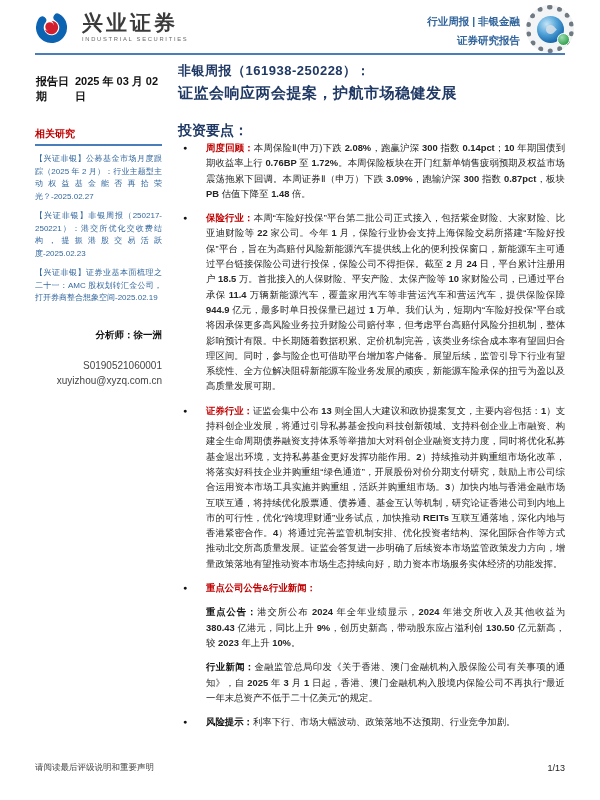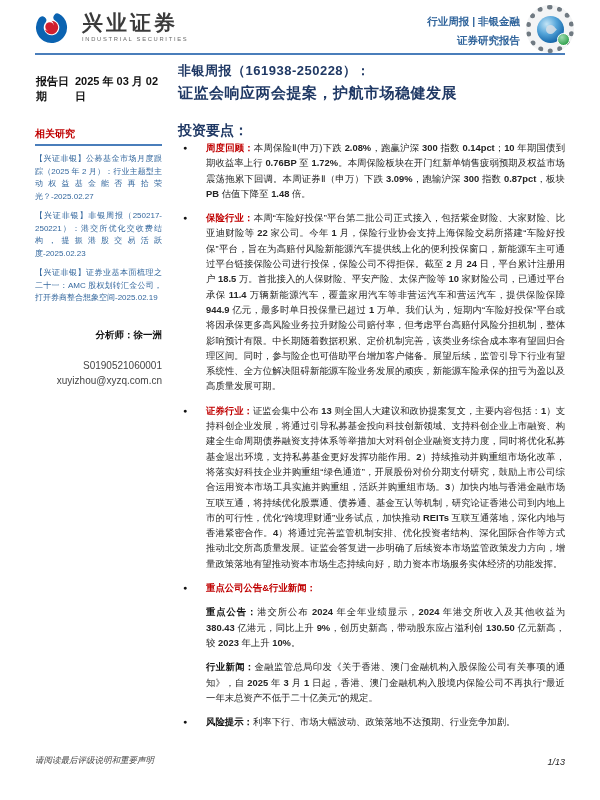--- a/index.html
+++ b/index.html
@@ -45,22 +45,22 @@
   .bullet{display:flex;margin-bottom:9px;}
   .dot{width:23px;flex:none;font-size:7px;line-height:15.3px;padding-left:5px;color:#111;}
   .bullet-body{flex:1;min-width:0;}
   .para{margin:0;font-size:9.4px;line-height:15.3px;text-align:justify;color:#262626;}
   .para.sub{margin-top:9px;}
   .blabel{font-weight:bold;}
   .blabel.red{color:#c00000;}
   .blabel.dark{color:#111;}
 
   
-  .footer{position:absolute;left:35px;right:35px;bottom:33px;display:flex;justify-content:space-between;
-          align-items:flex-end;font-style:italic;}
+  .footer{position:absolute;left:35px;right:35px;bottom:26px;display:flex;justify-content:space-between;
+          align-items:center;}
   .footer-note{font-size:8.5px;color:#454545;}
   .page-num{font-size:9px;color:#222;}
 </style>
 </head>
 <body>
 
 <div class="page">
 
   <div class="brand">
     <div class="logo">

